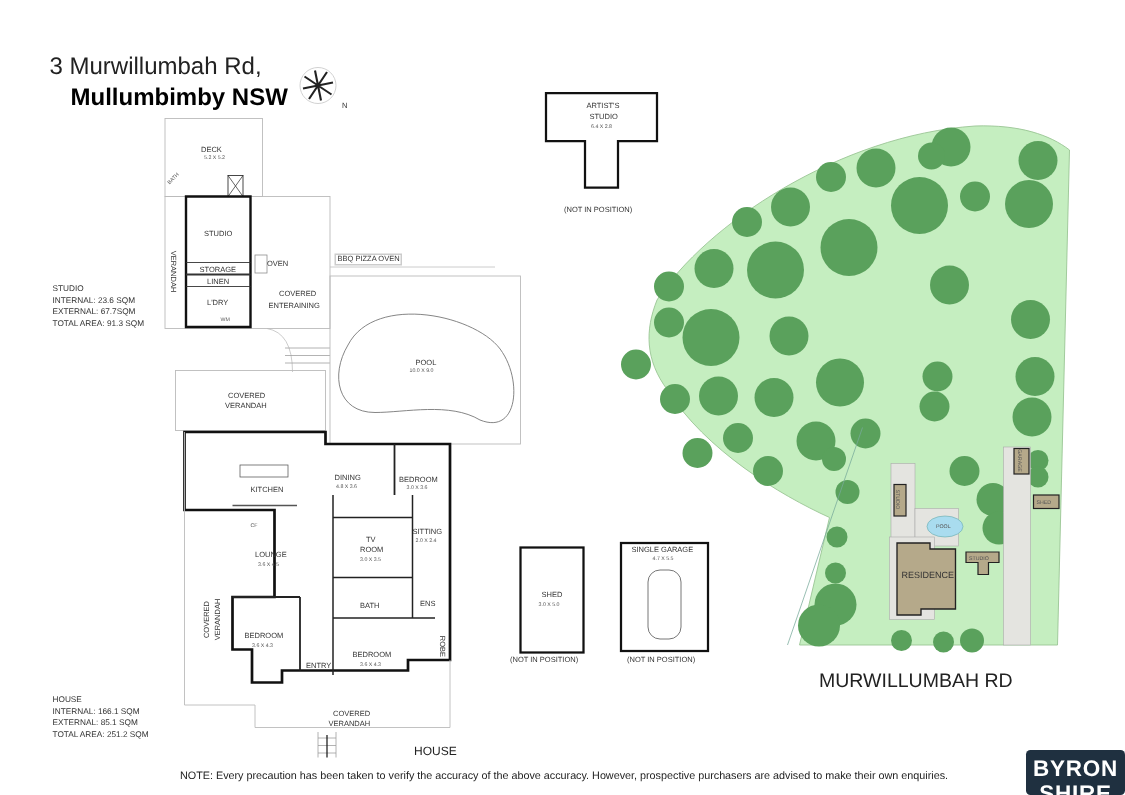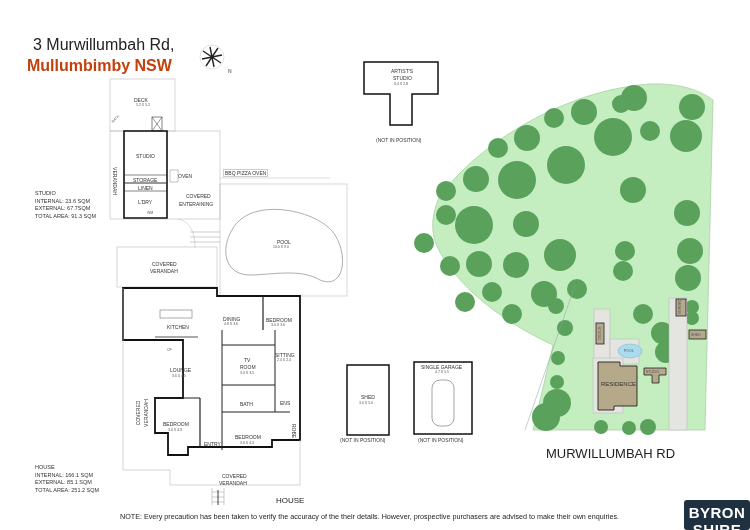--- a/index.html
+++ b/index.html
@@ -1,19 +1,19 @@
 <!DOCTYPE html>
 <html><head>
 <meta charset="utf-8">
 <style>
   html,body{margin:0;padding:0;background:#fff;}
   body{width:750px;height:530px;position:relative;overflow:hidden;font-family:"Liberation Sans",sans-serif;color:#222;}
   .abs{position:absolute;}
   .title1{left:33px;top:36px;font-size:16px;color:#222;}
-  .title2{left:27px;top:57px;font-size:16px;font-weight:bold;color:#c2410c;}
+  .title2{left:47px;top:57px;font-size:16px;font-weight:bold;color:#000000;}
   .lbl{font-size:5px;color:#333;text-align:center;white-space:nowrap;}
   .lblsm{font-size:3.5px;color:#555;text-align:center;white-space:nowrap;}
   .area{font-size:5.5px;color:#333;line-height:7.5px;white-space:nowrap;}
   .road{font-size:13px;color:#222;}
   .note{left:120px;top:512px;font-size:7.2px;color:#222;white-space:nowrap;}
   .logo{left:684px;top:500px;width:66px;height:30px;background:#1f3040;border-radius:3px;color:#fff;text-align:center;}
   .logo .a{font-size:15px;font-weight:bold;letter-spacing:0.5px;margin-top:4px;}
   .logo .b{font-size:4px;letter-spacing:1px;color:#d9c98f;}
   .house-lbl{left:276px;top:496px;font-size:8px;color:#222;}
   svg{position:absolute;left:0;top:0;}
@@ -221,17 +221,17 @@
 <div class="abs lbl" style="left:418px;top:437px;">(NOT IN POSITION)</div>
 
 <div class="abs lbl" style="left:601px;top:381px;font-size:6px;">RESIDENCE</div>
 <div class="abs lblsm" style="left:624px;top:349px;">POOL</div>
 <div class="abs lblsm" style="left:646px;top:370px;">STUDIO</div>
 <div class="abs lblsm" style="left:592px;top:331px;transform:rotate(90deg);">STUDIO</div>
 <div class="abs lblsm" style="left:672px;top:305px;transform:rotate(90deg);">GARAGE</div>
 <div class="abs lblsm" style="left:691px;top:333px;">SHED</div>
 <div class="abs road" style="left:546px;top:446px;">MURWILLUMBAH RD</div>
 
-<div class="abs note">NOTE: Every precaution has been taken to verify the accuracy of the their details. However, prospective purchasers are advised to make their own enquiries.</div>
+<div class="abs note">NOTE: Every precaution has been taken to verify the accuracy of the above accuracy. However, prospective purchasers are advised to make their own enquiries.</div>
 <div class="abs logo">
   <div class="a">BYRON SHIRE</div>
   <div class="b">REAL ESTATE</div>
 </div>
 
 </body></html>

